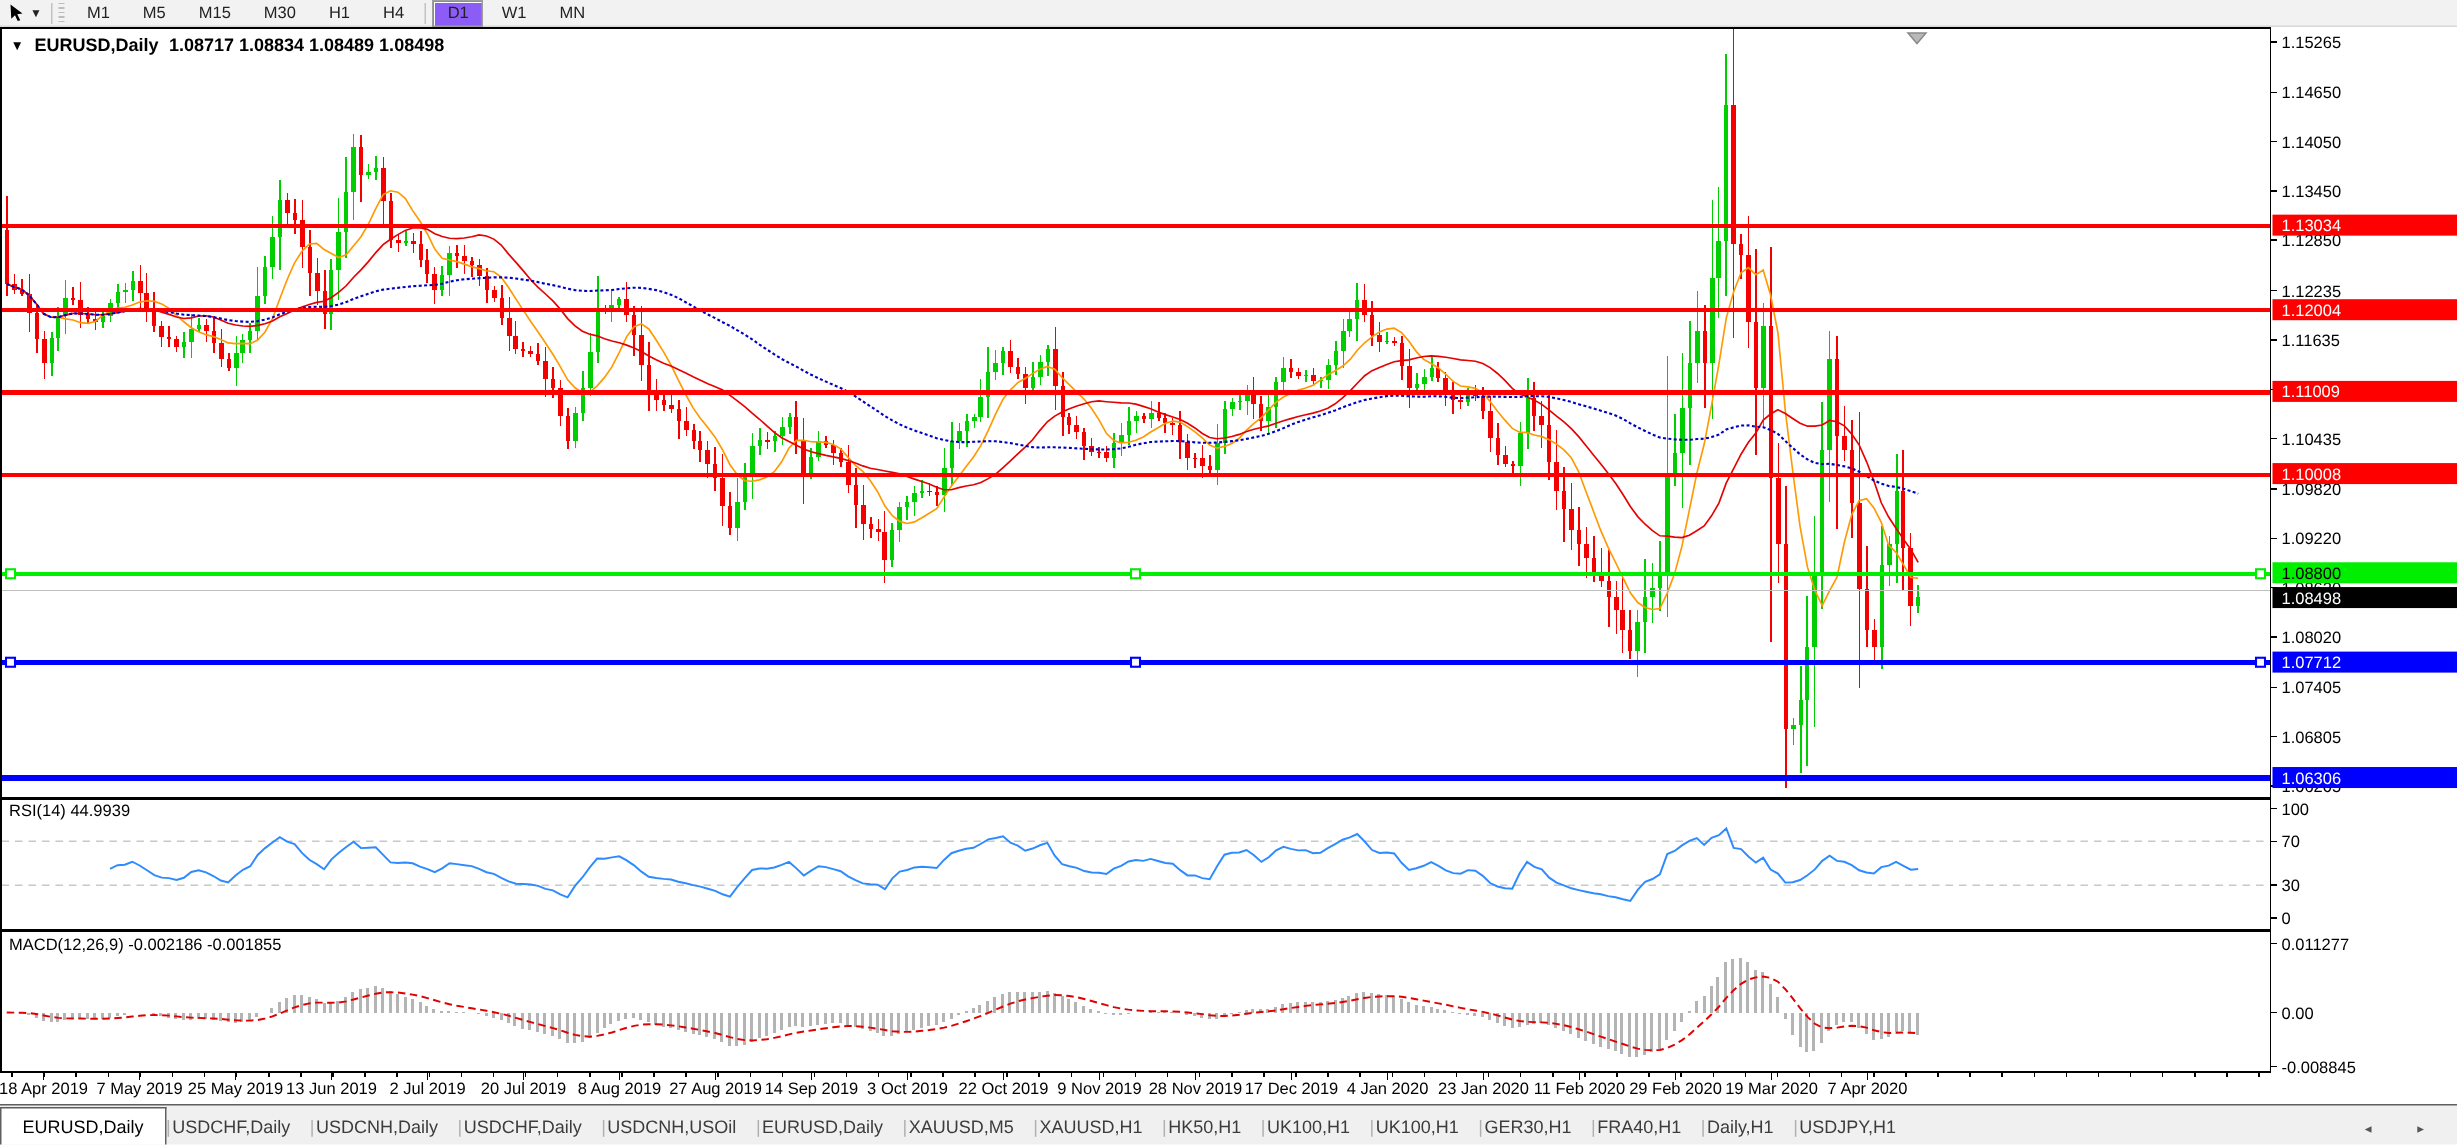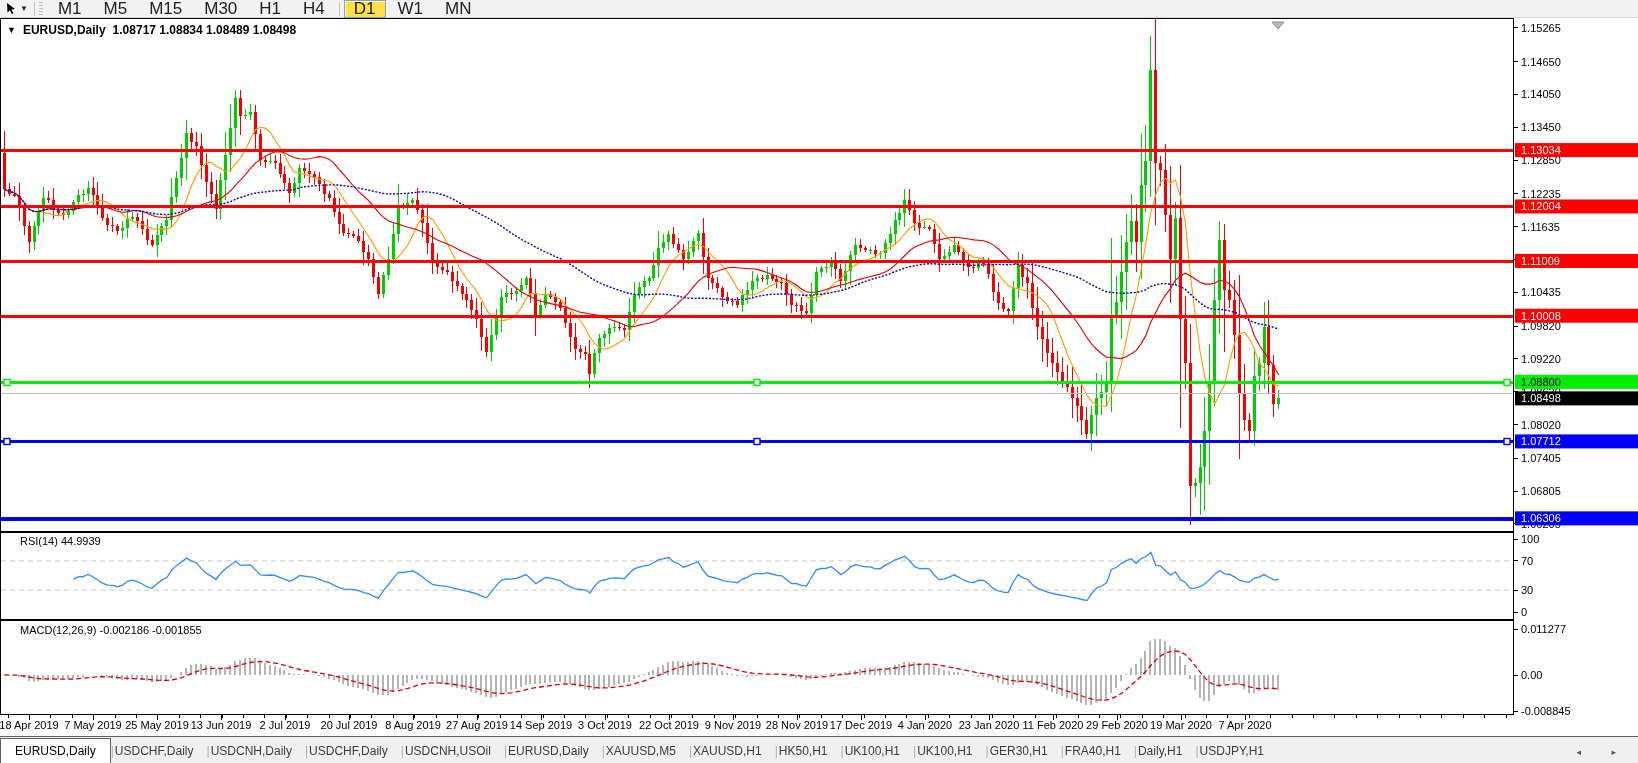--- a/index.html
+++ b/index.html
@@ -3,28 +3,28 @@
 <meta charset="utf-8">
 <style>
   html,body{margin:0;padding:0;background:#fff;}
   body{width:1638px;height:763px;overflow:hidden;font-family:"Liberation Sans",sans-serif;-webkit-font-smoothing:none;}
   
   .toolbar{height:18px;background:#f2f2f2;border-bottom:1px solid #d8d8d8;display:flex;align-items:center;padding:0 2px;box-sizing:border-box;}
   .tool-icon{width:18px;height:15px;display:flex;align-items:center;justify-content:center;}
   .dd-caret{font-size:8px;color:#222;margin:0 3px 0 0;}
   .vsep{width:1px;height:14px;background:#c2c2c2;margin:0 3px;}
   .grip{width:4px;height:14px;margin:0 4px 0 1px;background:repeating-linear-gradient(to bottom,#bdbdbd 0 1px,#f2f2f2 1px 3px);}
-  .tfbtn{font-size:17px;color:#222;padding:1px 9px;height:14px;line-height:14px;border:1px solid transparent;margin:0 1px;cursor:default;}
-  .tfbtn.active{background:#fde047;border:1px solid #9d9d9d;box-shadow:inset 1px 1px 0 #fff;}
+  .tfbtn{font-size:11px;color:#222;padding:1px 9px;height:14px;line-height:14px;border:1px solid transparent;margin:0 1px;cursor:default;}
+  .tfbtn.active{background:#8b5cf6;border:1px solid #9d9d9d;box-shadow:inset 1px 1px 0 #fff;}
   
   .chart-wrap{position:relative;width:1638px;height:718px;background:#fff;}
   .chart-wrap svg{position:absolute;left:0;top:0;}
   .chart-title{position:absolute;left:7px;top:5px;font-size:12px;font-weight:bold;color:#000;display:flex;align-items:center;gap:7px;}
   .chart-title .dd{font-size:9px;font-weight:normal;}
-  .ind-label{position:absolute;left:20px;font-size:11px;color:#000;}
+  .ind-label{position:absolute;left:6px;font-size:11px;color:#000;}
   
   .tabbar{height:27px;background:#f0f0f0;border-top:1px solid #5f5f5f;display:flex;align-items:flex-end;position:relative;}
   .tab{font-size:12px;color:#3c3c3c;padding:4px 13px 6px 1px;white-space:nowrap;cursor:default;}
   .tab.active{background:#fff;border:1px solid #5f5f5f;border-bottom:none;color:#000;margin-top:-2px;padding:5px 14px 7px 14px;position:relative;top:1px;}
   .tabsep{color:#b0b0b0;font-size:12px;padding-bottom:6px;}
   .tab-arrows{position:absolute;right:8px;bottom:7px;font-size:9px;color:#555;letter-spacing:14px;}
 </style>
 </head>
 <body>
 

